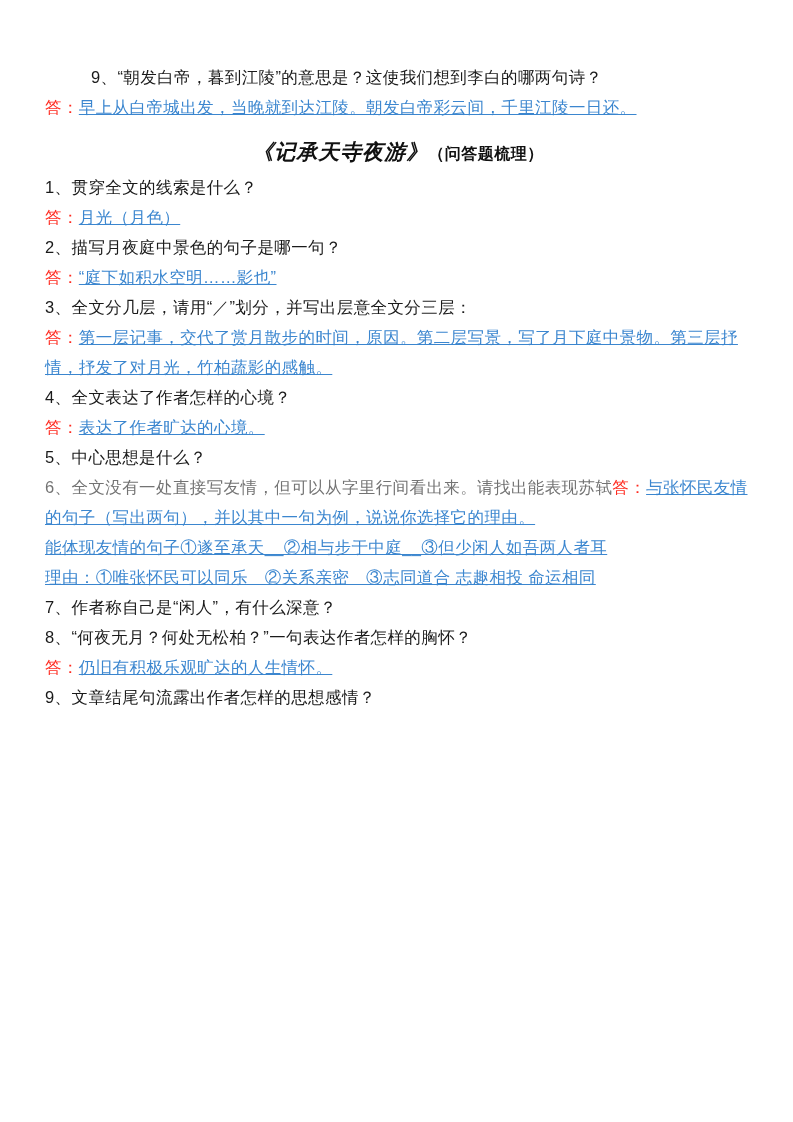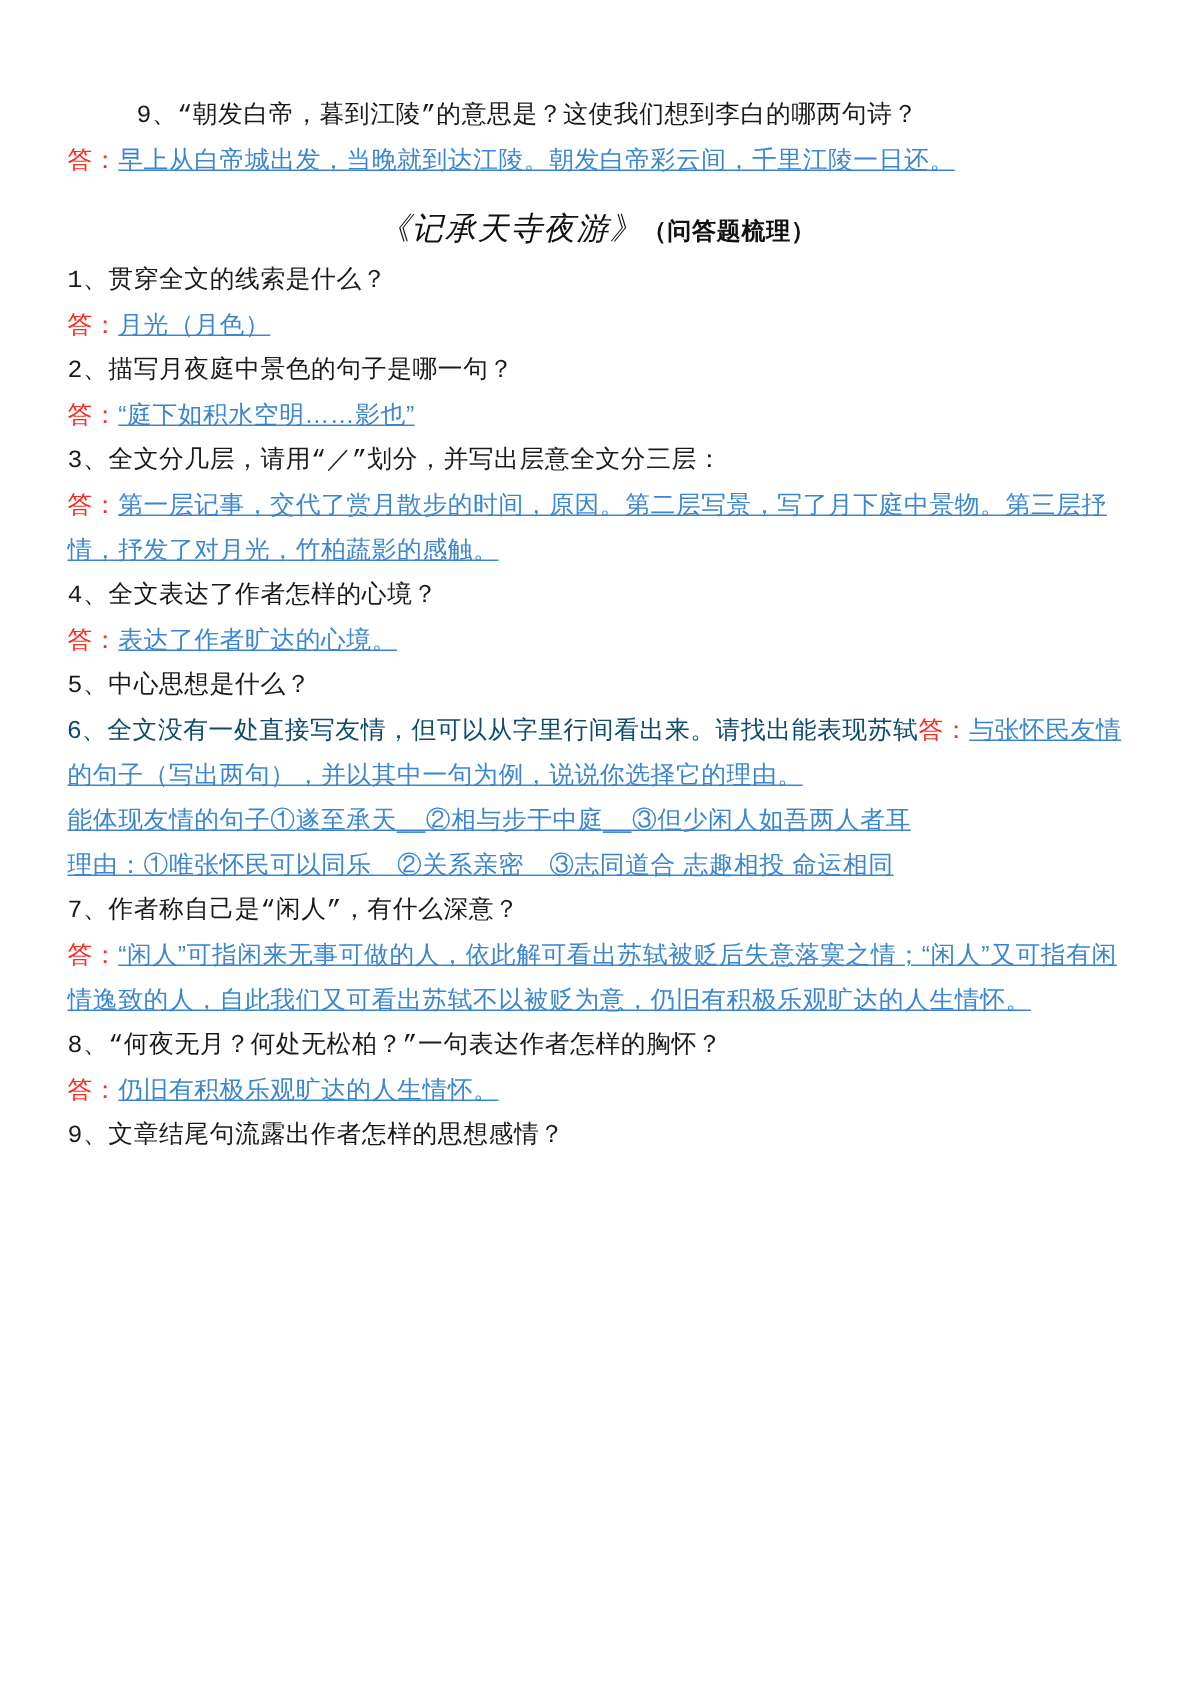--- a/index.html
+++ b/index.html
@@ -31,33 +31,32 @@
   }
   .line {
     font-size: 16.5px;
     line-height: 30px;
     letter-spacing: 0.4px;
     white-space: pre-wrap;
     word-break: break-all;
   }
   .q {
     color: #1a1a1a;
-    font-family: Liberation Mono, monospace;
   }
   .indent-1 {
     text-indent: 46px;
   }
   .title-row {
     text-align: center;
     margin-top: 16px;
     margin-bottom: 6px;
   }
   .title-main {
     font-family: "Liberation Serif", serif;
-    font-weight: normal;
+    font-weight: bold;
     font-style: italic;
     font-size: 21px;
     color: #111111;
     letter-spacing: 1px;
   }
   .title-sub {
     font-family: "Liberation Serif", serif;
     font-weight: bold;
     font-size: 16px;
     color: #111111;
@@ -67,21 +66,21 @@
     margin-bottom: 2px;
   }
   .ans-label {
     color: #ff2a1f;
   }
   .blue-text {
     color: #3b86cf;
     text-decoration: underline;
   }
   .mix-q {
-    color: #0c4a6e;
+    color: #737373;
   }
 </style>
 </head>
 <body>
 
 <div class="page">
   <div class="content">
 
     <div class="first-block">
       <div class="line q indent-1">9、“朝发白帝，暮到江陵”的意思是？这使我们想到李白的哪两句诗？</div>
@@ -106,21 +105,20 @@
       <div class="line q">4、全文表达了作者怎样的心境？</div>
       <div class="line"><span class="ans-label">答：</span><span class="blue-text">表达了作者旷达的心境。</span></div>
 
       <div class="line q">5、中心思想是什么？</div>
 
       <div class="line"><span class="mix-q">6、全文没有一处直接写友情，但可以从字里行间看出来。请找出能表现苏轼</span><span class="ans-label">答：</span><span class="blue-text">与张怀民友情的句子（写出两句），并以其中一句为例，说说你选择它的理由。</span></div>
       <div class="line blue-text">能体现友情的句子①遂至承天__②相与步于中庭__③但少闲人如吾两人者耳</div>
       <div class="line blue-text">理由：①唯张怀民可以同乐　②关系亲密　③志同道合 志趣相投 命运相同</div>
 
       <div class="line q">7、作者称自己是“闲人”，有什么深意？</div>
-      <div class="line"><span class="ans-label">答：</span><span class="blue-text">“闲人”可指闲来无事可做的人，依此解可看出苏轼被贬后失意落寞之情；“闲人”又可指有闲情逸致的人，自此我们又可看出苏轼不以被贬为意，仍旧有积极乐观旷达的人生情怀。</span></div>
 
       <div class="line q">8、“何夜无月？何处无松柏？”一句表达作者怎样的胸怀？</div>
       <div class="line"><span class="ans-label">答：</span><span class="blue-text">仍旧有积极乐观旷达的人生情怀。</span></div>
 
       <div class="line q">9、文章结尾句流露出作者怎样的思想感情？</div>
 
     </div>
 
   </div>
 </div>

